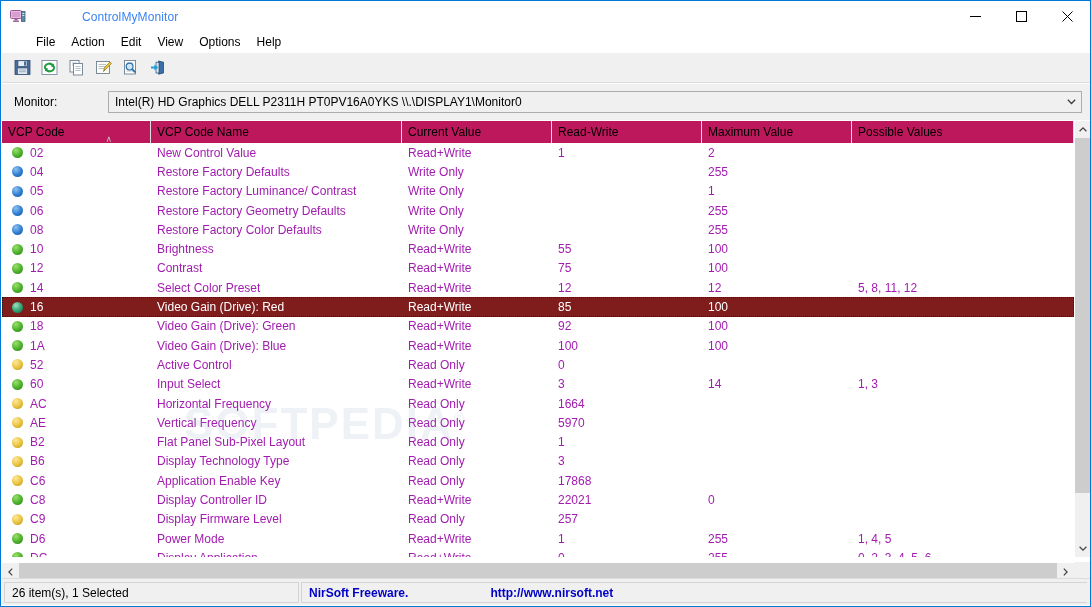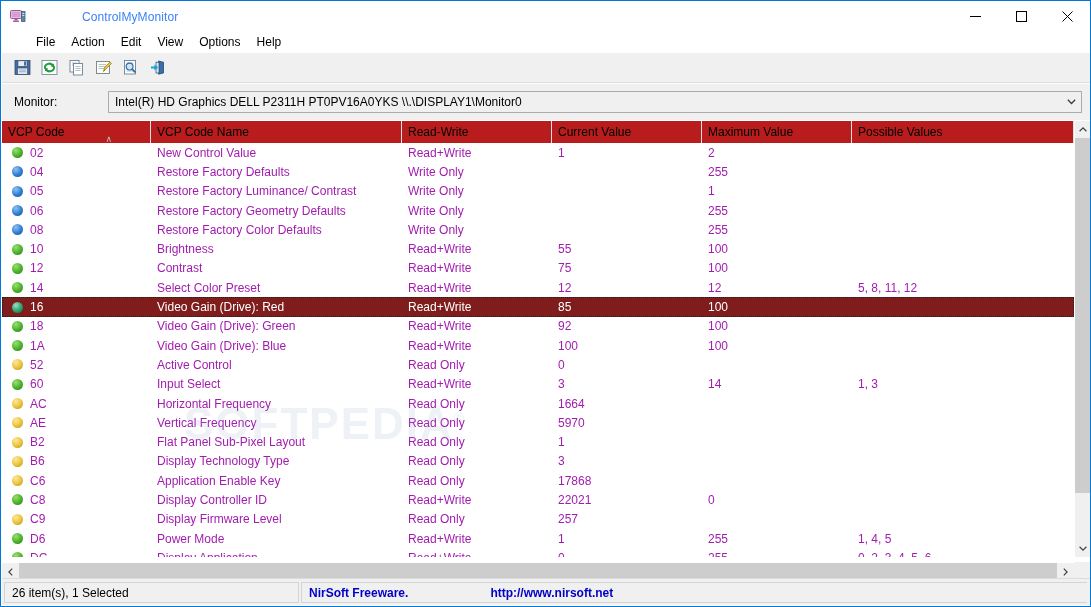--- a/index.html
+++ b/index.html
@@ -150,21 +150,21 @@
     width: 1088px;
     height: 458px;
     background: #ffffff;
     box-sizing: border-box;
   }
   .lv-header {
     position: absolute;
     left: 0; top: 0;
     height: 22px;
     width: 1072px;
-    background: #b91c1c;
+    background: #be185d;
     border-bottom: 5px solid #0369a1;
     display: flex;
     overflow: hidden;
   }
   .hcell {
     height: 22px;
     line-height: 22px;
     font-size: 12px;
     color: #000;
     border-right: 1px solid #e0e0e0;
@@ -460,22 +460,22 @@
   </div>
 
   <div class="listview">
 
     <div class="lv-header">
       <div class="hcell" style="width:149px">
         <span>VCP Code</span>
         <span class="sort-arrow">∧</span>
       </div>
       <div class="hcell" style="width:251px">VCP Code Name</div>
+      <div class="hcell" style="width:150px">Current Value</div>
       <div class="hcell" style="width:150px">Read-Write</div>
-      <div class="hcell" style="width:150px">Current Value</div>
       <div class="hcell" style="width:150px">Maximum Value</div>
       <div class="hcell" style="width:222px">Possible Values</div>
     </div>
 
     <div class="lv-body" id="rows-container">
         <div class="row">
           <div class="cell c0">
             <span class="bullet b-green"></span>
             <span>02</span>
           </div>

